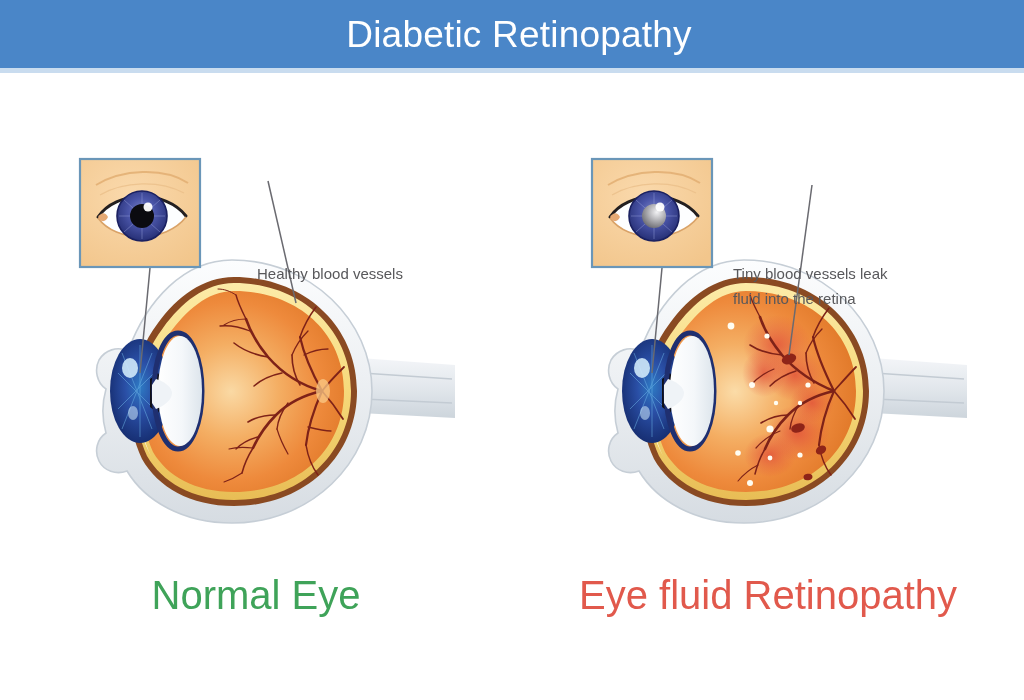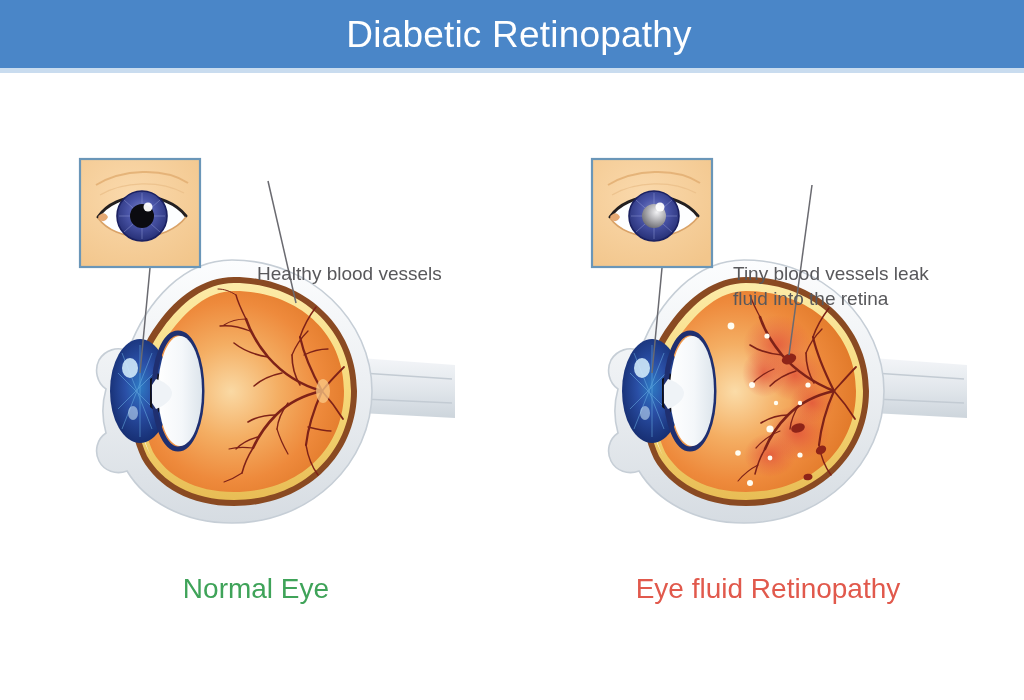--- a/index.html
+++ b/index.html
@@ -65,35 +65,35 @@
     left: 0; top: 0;
     width: 512px;
     height: 627px;
     display: block;
   }
 
   
   .callout {
     position: absolute;
     color: #58585B;
-    font-size: 19px;
+    font-size: 15px;
     line-height: 25px;
     font-family: "Liberation Sans", sans-serif;
     white-space: pre-line;
   }
   #callout-normal  { left: 257px; top: 188px; }
   #callout-disease { left: 221px; top: 188px; }
 
   
   .caption {
     position: absolute;
     top: 500px;
     width: 512px;
     text-align: center;
-    font-size: 28px;
+    font-size: 40px;
     font-weight: 400;
     font-family: "Liberation Sans", sans-serif;
   }
   #caption-normal  { left: 0; color: #3FA359; }
   #caption-disease { left: 0; color: #E1594C; }
 </style>
 </head>
 <body>
 
 <div id="title-banner">

